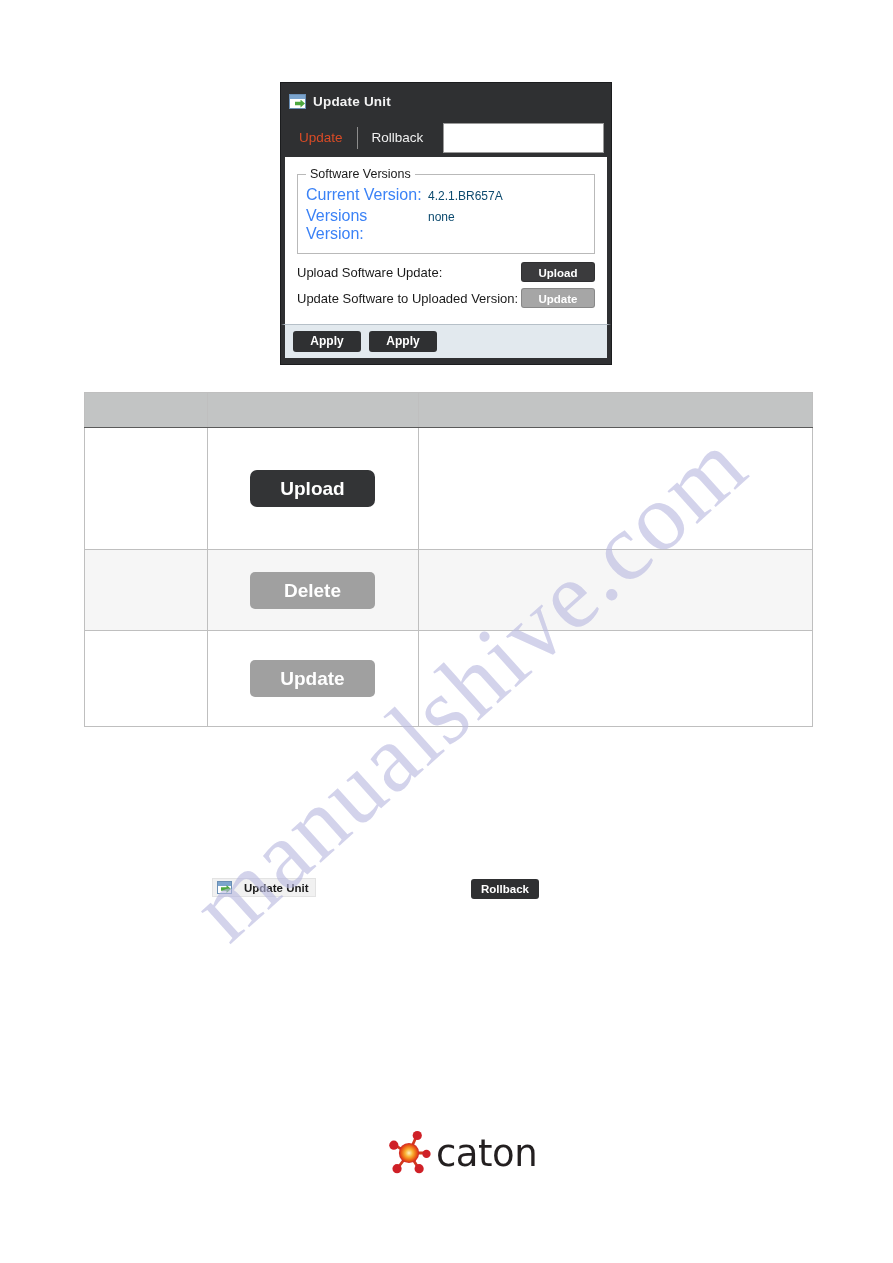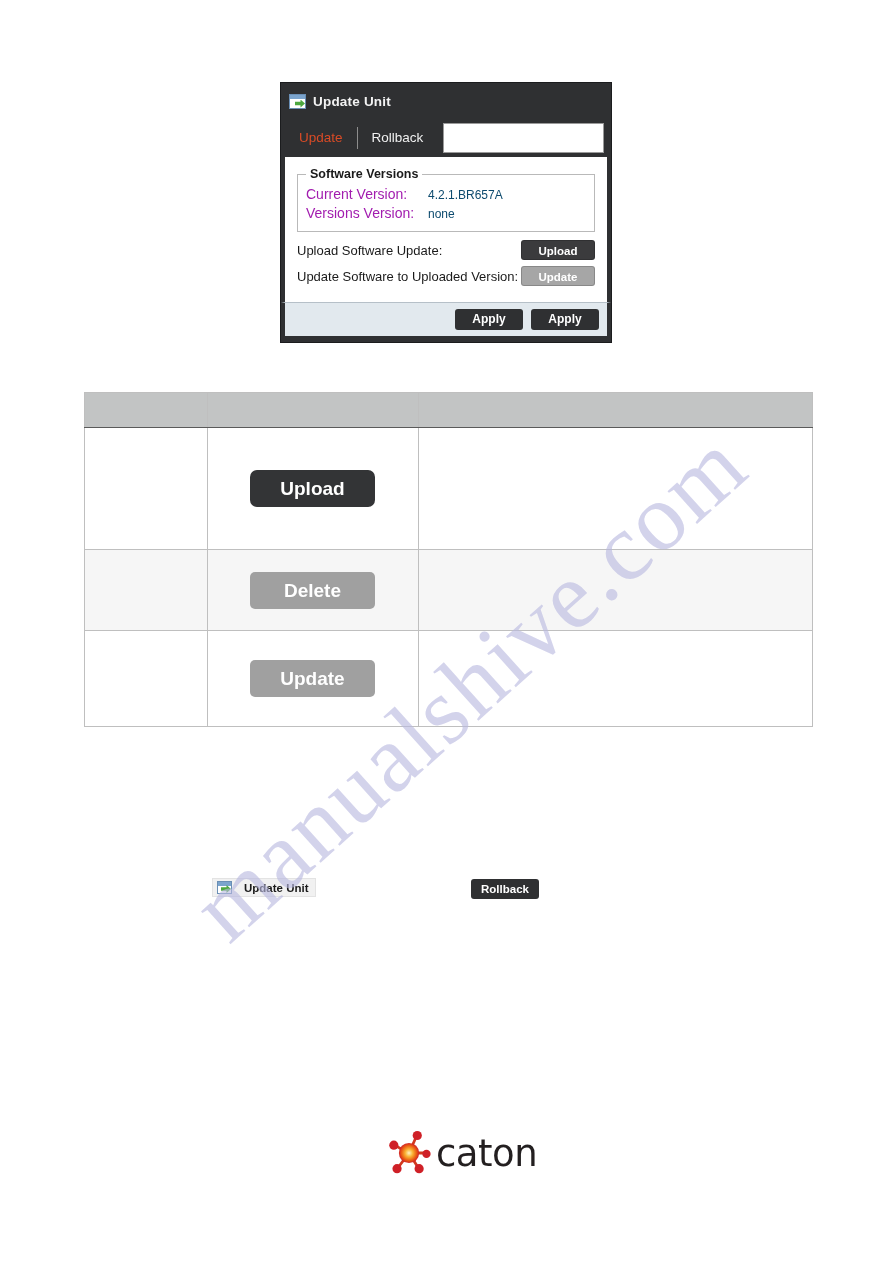--- a/index.html
+++ b/index.html
@@ -128,33 +128,33 @@
     box-sizing: border-box;
   }
 
   fieldset.sw-versions {
     border: 1px solid #b9b9b9;
     margin: 0 0 8px 0;
     padding: 2px 8px 7px 8px;
   }
   fieldset.sw-versions legend {
     font-size: 12.5px;
-    font-weight: bold;
+    font-weight: normal;
     color: #1a1a1a;
     padding: 0 4px;
   }
   .ver-row {
     display: flex;
     align-items: baseline;
     margin: 3px 0 3px 0;
   }
   .ver-label {
     width: 122px;
-    font-size: 14px;
-    color: #a21caf;
+    font-size: 16px;
+    color: #3b82f6;
   }
   .ver-value {
     font-size: 12px;
     color: #0c4a6e;
   }
 
   .action-row {
     display: flex;
     align-items: center;
     justify-content: space-between;
@@ -181,21 +181,21 @@
   .btn-gray  { background: #a6a6a6; }
 
   #dlg-footer {
     background: #e2e9ee;
     border-left: 4px solid #2f3032;
     border-right: 4px solid #2f3032;
     border-top: 1px solid #b6c0c8;
     height: 34px;
     display: flex;
     align-items: center;
-    justify-content: flex-end;
+    justify-content: flex-start;
     padding-right: 8px;
     box-sizing: border-box;
   }
   #dlg-bottom-edge {
     height: 6px;
     background: #2f3032;
   }
   .btn-footer {
     width: 68px;
     height: 21px;

